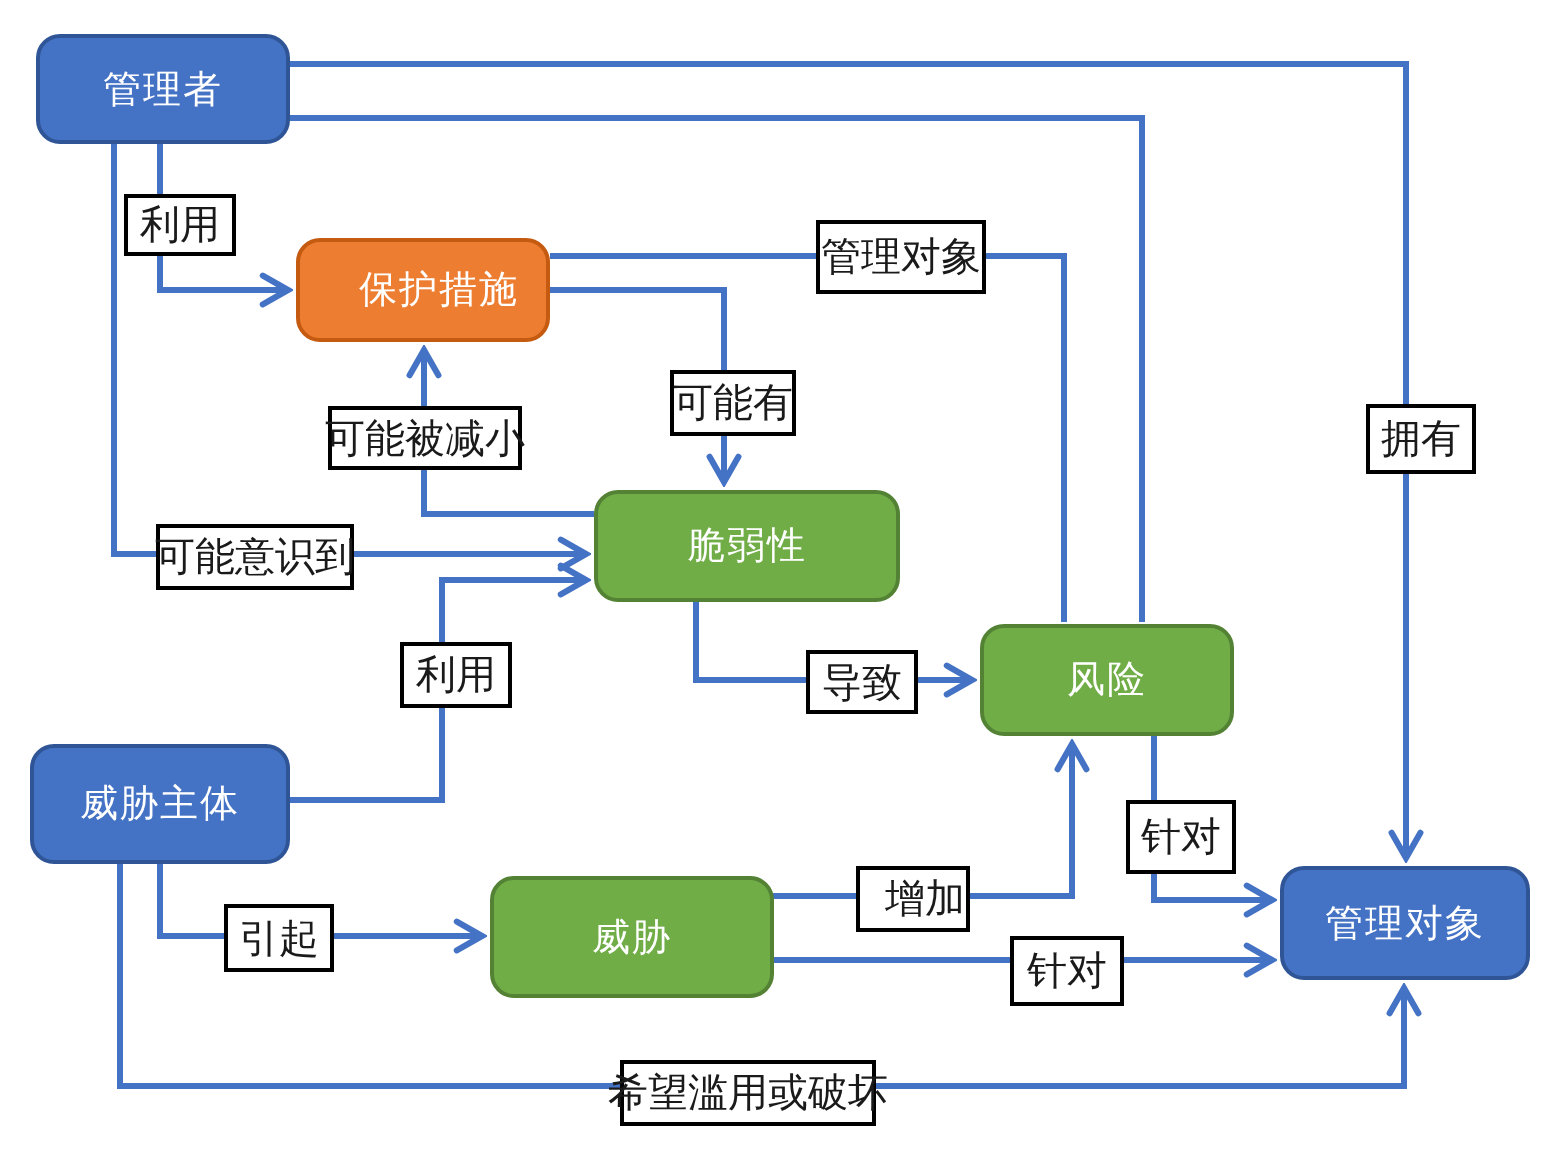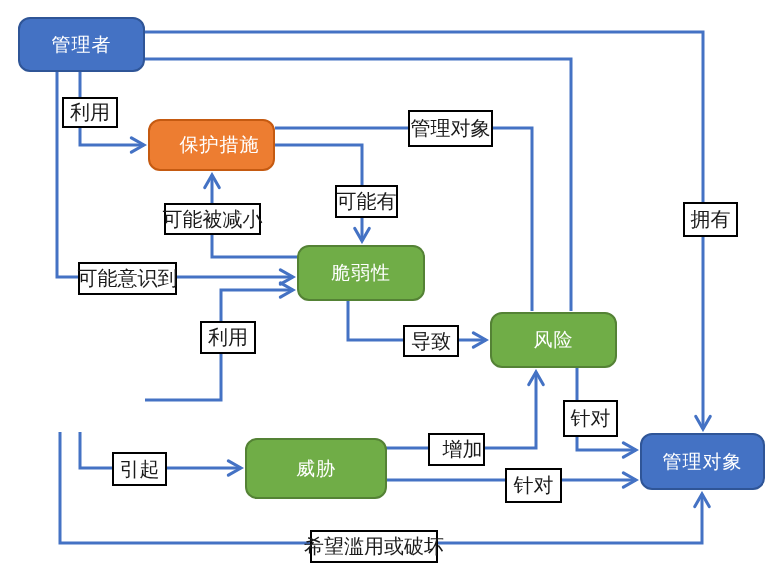--- a/index.html
+++ b/index.html
@@ -44,22 +44,23 @@
       <polyline points="80,432 80,468 241,468" marker-end="url(#arrow)"></polyline>
       <polyline points="60,432 60,543 702,543 702,494" marker-end="url(#arrow)"></polyline>
       <polyline points="375,448 536,448 536,372" marker-end="url(#arrow)"></polyline>
       <polyline points="375,480 636,480" marker-end="url(#arrow)"></polyline>
       <polyline points="577,368 577,450 636,450" marker-end="url(#arrow)"></polyline>
     </g>
   </svg>
 
   <div class="node blue" style="left:18px;top:17px;width:127px;height:55px;">管理者</div>
   <div class="node orange" style="left:148px;top:119px;width:127px;height:52px;">保护措施</div>
-  <div class="node green" style="left:297px;top:245px;width:128px;height:56px;">脆弱性</div>
+  <div class="node green" style="left:297px;top:245px;width:153px;height:56px;">脆弱性</div>
   <div class="node green" style="left:490px;top:312px;width:127px;height:56px;">风险</div>
+  <div class="node blue" style="left:15px;top:372px;width:130px;height:60px;">威胁主体</div>
   <div class="node green" style="left:245px;top:438px;width:142px;height:61px;">威胁</div>
   <div class="node blue" style="left:640px;top:433px;width:125px;height:57px;">管理对象</div>
 
   <div class="elabel" style="left:62px;top:97px;width:56px;height:31px;">利用</div>
   <div class="elabel" style="left:78px;top:262px;width:99px;height:33px;">可能意识到</div>
   <div class="elabel" style="left:683px;top:202px;width:55px;height:35px;">拥有</div>
   <div class="elabel" style="left:408px;top:110px;width:85px;height:37px;">管理对象</div>
   <div class="elabel" style="left:335px;top:185px;width:63px;height:33px;">可能有</div>
   <div class="elabel" style="left:164px;top:203px;width:97px;height:32px;">可能被减小</div>
   <div class="elabel" style="left:403px;top:325px;width:56px;height:32px;">导致</div>

